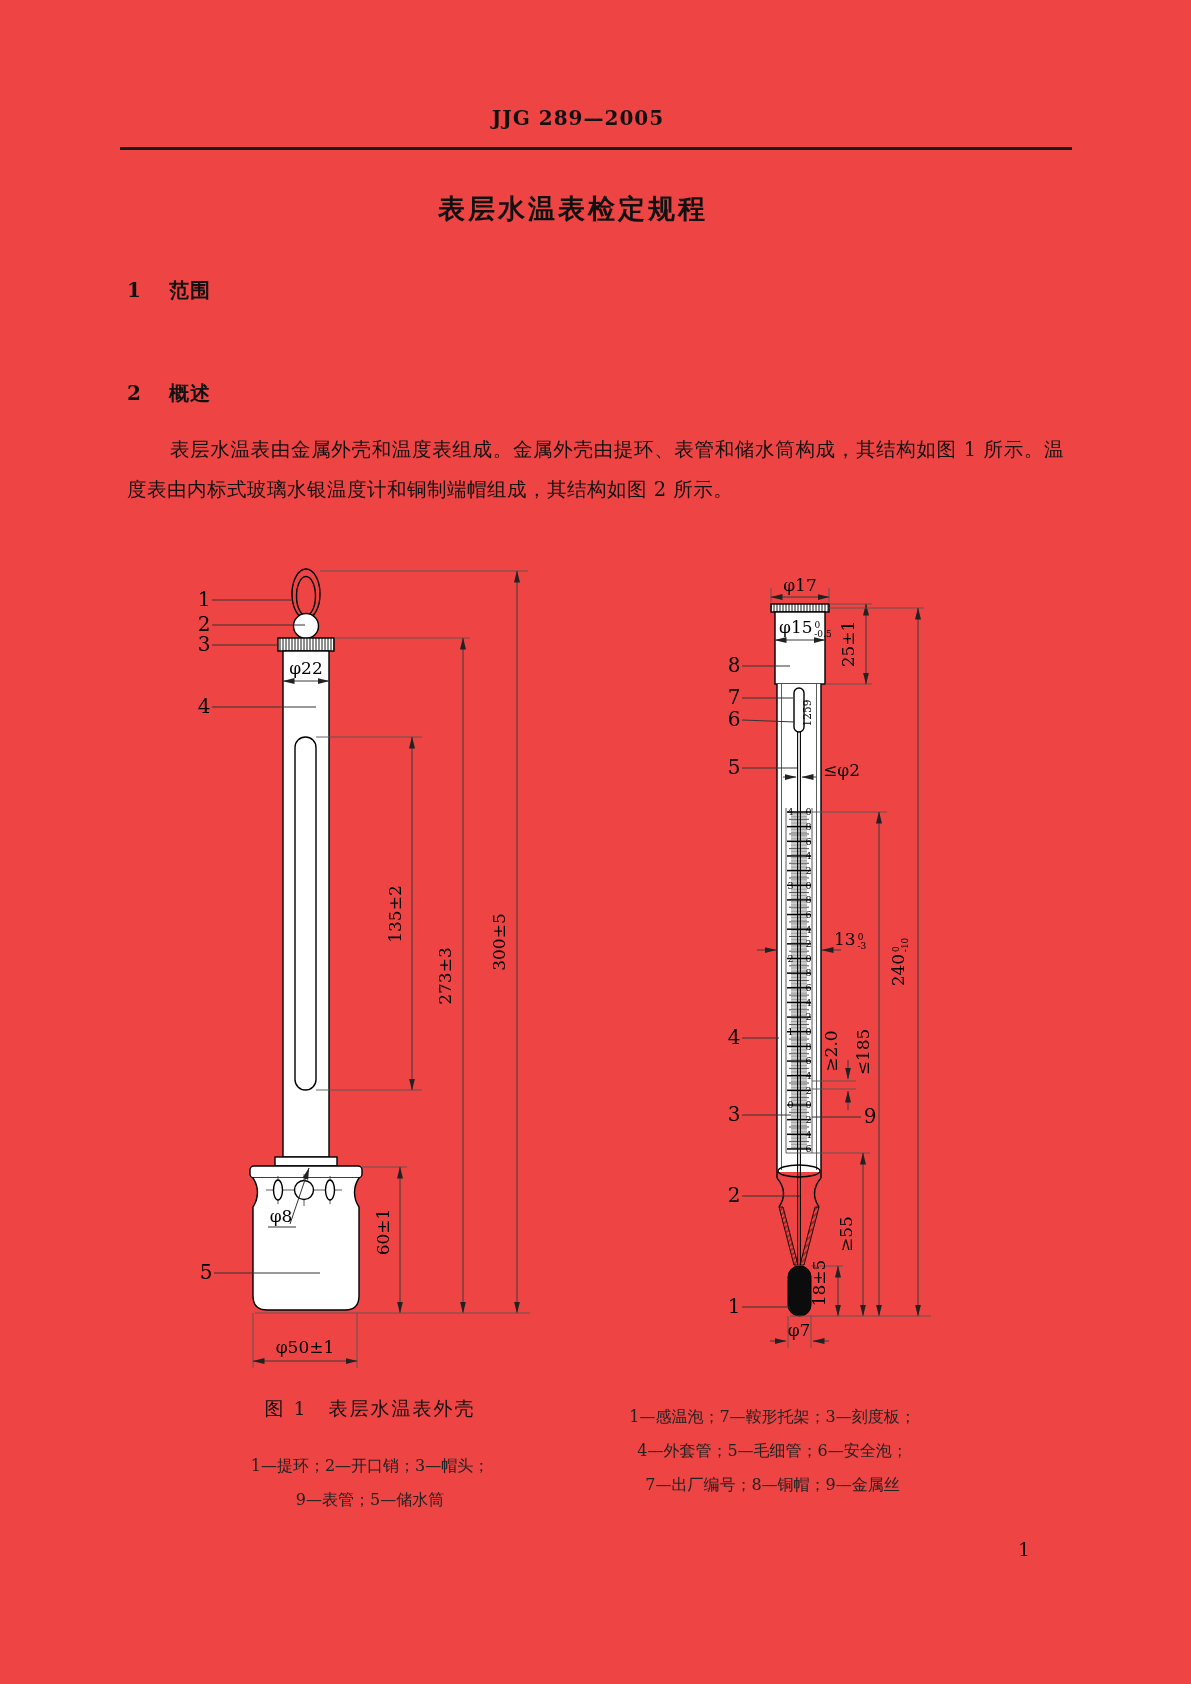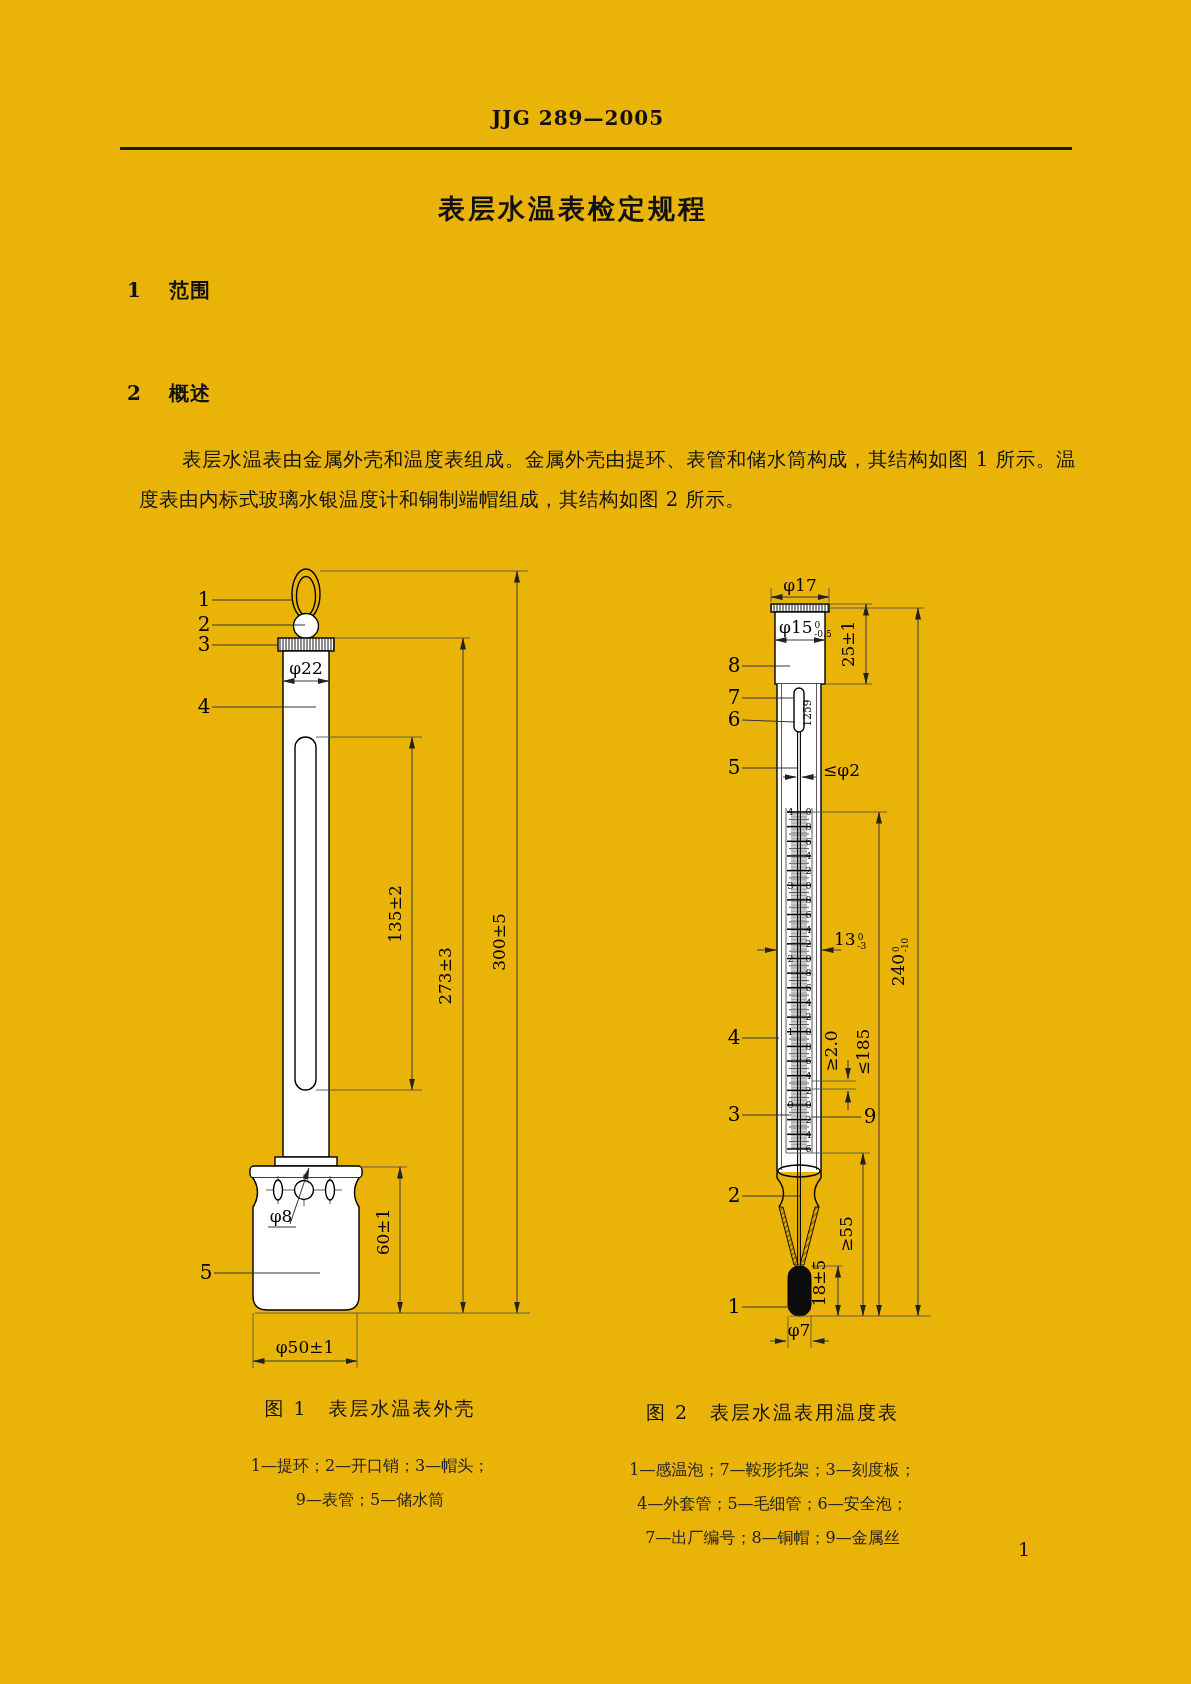--- a/index.html
+++ b/index.html
@@ -1,16 +1,16 @@
 <!DOCTYPE html>
 <html><head>
 <meta charset="utf-8">
 <style>
   html,body{margin:0;padding:0;background:#888;}
-  .page{position:relative;width:1191px;height:1684px;background:#eab308;margin:0 auto;
+  .page{position:relative;width:1191px;height:1684px;background:#ef4444;margin:0 auto;
         font-family:"DejaVu Serif","Liberation Serif",serif;color:#111;overflow:hidden;}
   .abs{position:absolute;}
   .doc-number{left:0;top:106px;width:1156px;text-align:center;font-size:20px;font-weight:bold;letter-spacing:1px;}
   .rule{left:120px;top:147px;width:952px;height:3px;background:#1a1a1a;}
   .page-title{left:8px;top:191px;width:1130px;text-align:center;font-size:27px;font-weight:bold;letter-spacing:3px;}
   .sec-head{left:127px;font-size:20px;font-weight:bold;letter-spacing:1px;}
   .sec-head .num{display:inline-block;width:42px;}
   .para{left:127px;width:937px;font-size:19.5px;line-height:40px;text-align:justify;letter-spacing:0.5px;}
   .indent{text-indent:2.2em;}
   .figcap{text-align:center;}
@@ -39,21 +39,21 @@
   <div class="abs rule"></div>
   <div class="abs page-title">表层水温表检定规程</div>
 
   <div class="abs sec-head" style="top:277px;">
     <span class="num">1</span><span>范围</span>
   </div>
 
   <div class="abs sec-head" style="top:380px;">
     <span class="num">2</span><span>概述</span>
   </div>
-  <div class="abs para indent" style="top:440px;margin-left:12px;">表层水温表由金属外壳和温度表组成。金属外壳由提环、表管和储水筒构成，其结构如图 1 所示。温度表由内标式玻璃水银温度计和铜制端帽组成，其结构如图 2 所示。</div>
+  <div class="abs para indent" style="top:430px;">表层水温表由金属外壳和温度表组成。金属外壳由提环、表管和储水筒构成，其结构如图 1 所示。温度表由内标式玻璃水银温度计和铜制端帽组成，其结构如图 2 所示。</div>
 
   <svg style="left:150px;top:530px;" width="420" height="860" viewBox="0 0 420 860">
     <defs>
       <marker id="f1-ar" viewBox="0 0 12 9" refX="11.5" refY="4.5" markerWidth="12" markerHeight="9" orient="auto-start-reverse" markerUnits="userSpaceOnUse">
         <path d="M0,1.5 L12,4.5 L0,7.5 Z" fill="#222"></path>
       </marker>
       <pattern id="f1-hv" width="3" height="10" patternUnits="userSpaceOnUse">
         <line x1="1" y1="0" x2="1" y2="10" stroke="#000" stroke-width="0.9"></line>
       </pattern>
     </defs>
@@ -492,20 +492,19 @@
     <text x="84" y="672" text-anchor="middle" class="lbl">2</text>
     <text x="84" y="783" text-anchor="middle" class="lbl">1</text>
   </svg>
 
   <div class="abs figcap" style="left:150px;top:1396px;width:440px;">
     <div class="cap-title">图 1　表层水温表外壳</div>
     <div class="cap-line">1—提环；2—开口销；3—帽头；</div>
     <div class="cap-line">9—表管；5—储水筒</div>
   </div>
   <div class="abs figcap" style="left:600px;top:1400px;width:345px;">
-    <div class="cap-title">图 2　表层水温表用温度表</div>
     <div class="cap-line">1—感温泡；7—鞍形托架；3—刻度板；</div>
     <div class="cap-line">4—外套管；5—毛细管；6—安全泡；</div>
     <div class="cap-line">7—出厂编号；8—铜帽；9—金属丝</div>
   </div>
 
   <div class="abs page-num">1</div>
 </div>
 
 </body></html>

